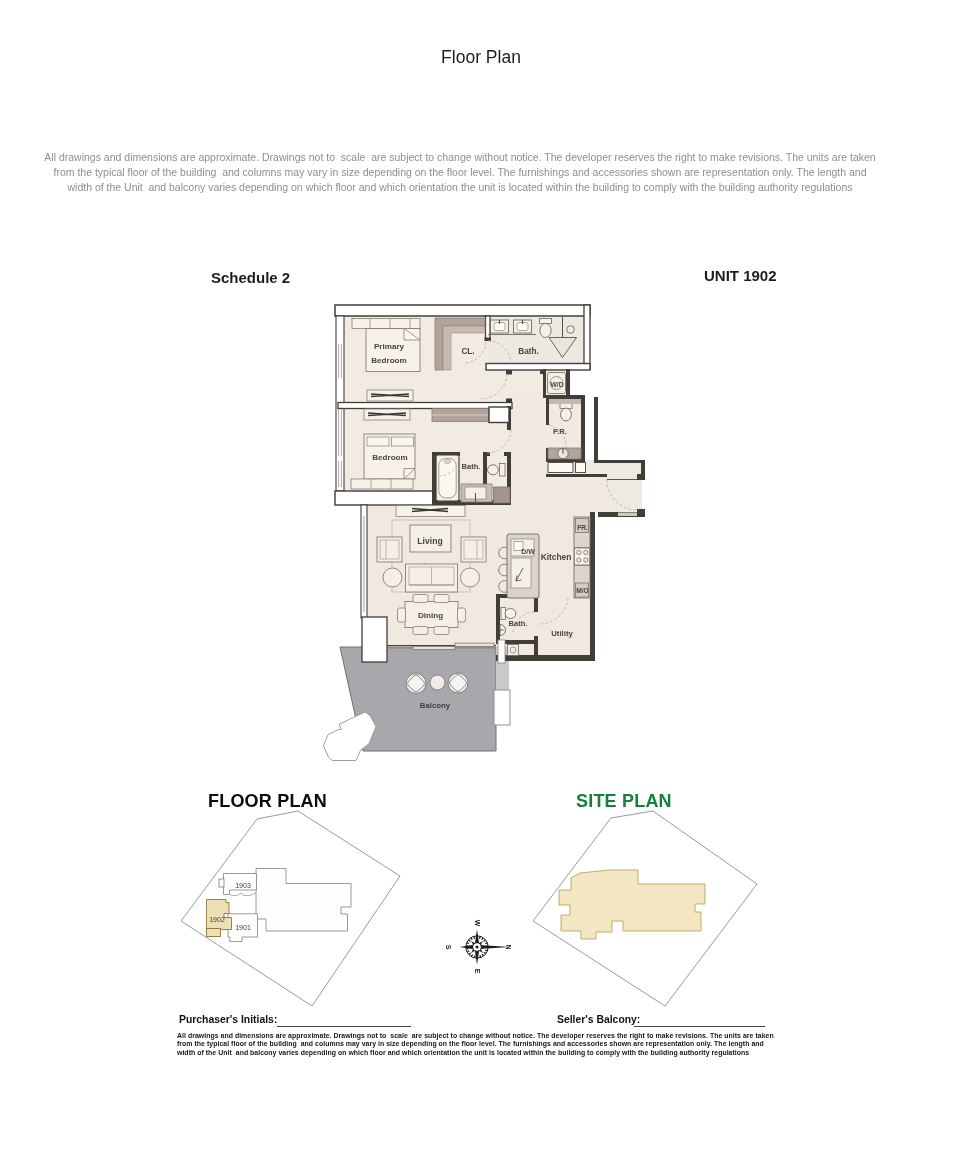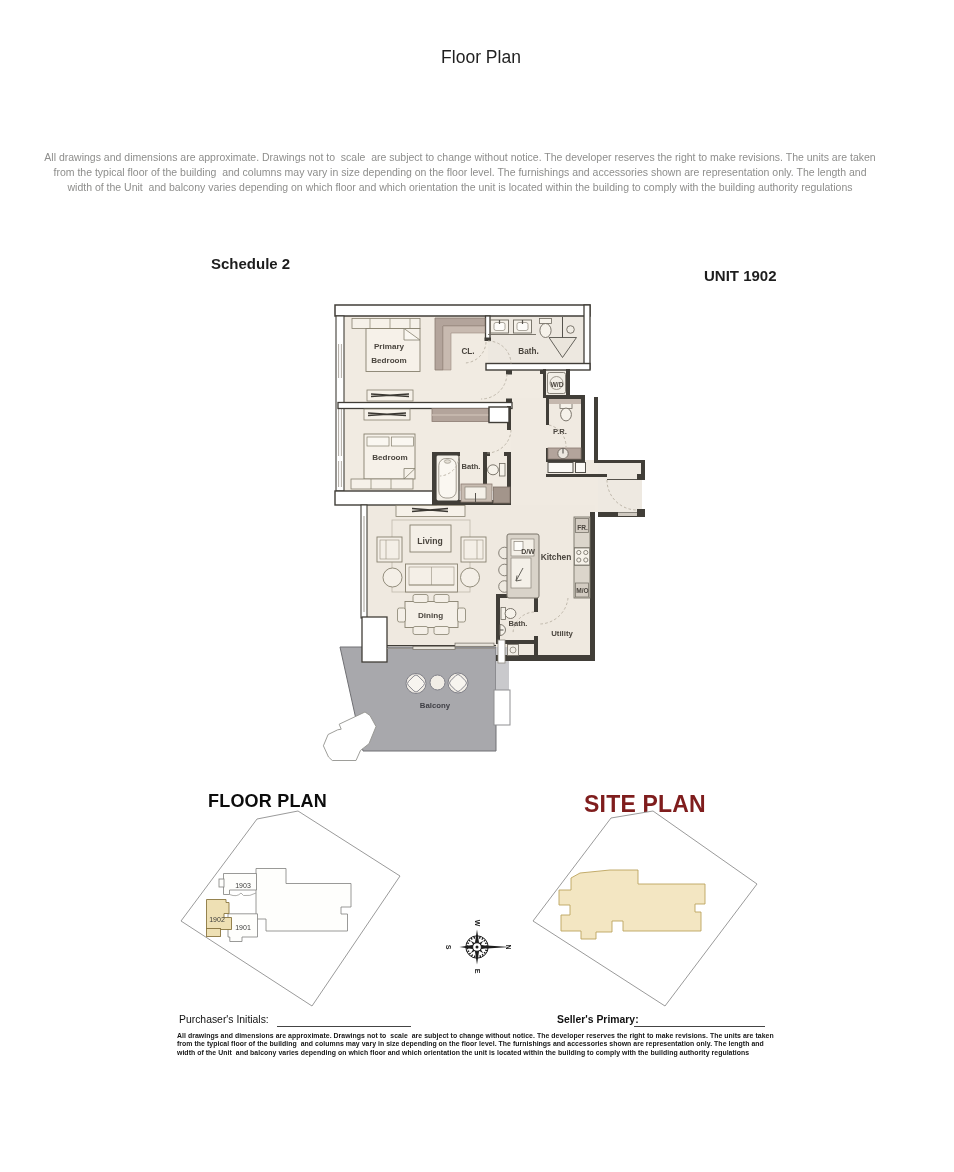--- a/index.html
+++ b/index.html
@@ -7,21 +7,21 @@
   .abs{position:absolute;}
   *{-webkit-font-smoothing:antialiased;}
 </style>
 </head>
 <body>
 
 <div class="abs" style="left:4px;top:47px;width:954px;text-align:center;font-size:17.5px;color:#1f1f1f;">Floor Plan</div>
 
 <div class="abs" style="left:23px;top:150px;width:874px;text-align:center;font-size:10.5px;line-height:15.2px;color:#8e8e8c;">All drawings and dimensions are approximate. Drawings not to&nbsp; scale&nbsp; are subject to change without notice. The developer reserves the right to make revisions. The units are taken<br>from the typical floor of the building&nbsp; and columns may vary in size depending on the floor level. The furnishings and accessories shown are representation only. The length and<br>width of the Unit&nbsp; and balcony varies depending on which floor and which orientation the unit is located within the building to comply with the building authority regulations</div>
 
-<div class="abs" style="left:211px;top:255px;font-size:15px;font-weight:bold;color:#1d1d1d;">Schedule 2</div>
+<div class="abs" style="left:211px;top:269px;font-size:15px;font-weight:bold;color:#1d1d1d;">Schedule 2</div>
 
 <div class="abs" style="left:704px;top:266.5px;font-size:15px;font-weight:bold;color:#1d1d1d;text-align:right;">UNIT 1902</div>
 
 <svg class="abs" style="left:318px;top:298px;" width="340" height="480" viewBox="318 298 340 480" fill="none" xmlns="http://www.w3.org/2000/svg">
 
 <rect x="344" y="316" width="144" height="86" fill="#f1ebe2"></rect>
 
 <rect x="488" y="316" width="96" height="47" fill="#ede8e0"></rect>
 
 <rect x="458" y="363" width="108" height="43" fill="#f1ebe2"></rect>
@@ -371,21 +371,21 @@
 
 <text x="518" y="625.5" font-family="Liberation Sans, sans-serif" font-size="7.6" font-weight="bold" fill="#4a453e" text-anchor="middle">Bath.</text>
 
 <text x="562" y="636" font-family="Liberation Sans, sans-serif" font-size="7.8" font-weight="bold" fill="#4a453e" text-anchor="middle">Utility</text>
 
 <text x="435" y="708" font-family="Liberation Sans, sans-serif" font-size="7.8" font-weight="bold" fill="#3f3f45" text-anchor="middle">Balcony</text>
 </svg>
 
 <div class="abs" style="left:208px;top:791px;font-size:18px;font-weight:bold;letter-spacing:0.2px;color:#0c0c0c;">FLOOR PLAN</div>
 
-<div class="abs" style="left:576px;top:791px;font-size:23px;font-weight:bold;letter-spacing:0.2px;color:#7f1d1d;margin-left:8px;">SITE PLAN</div>
+<div class="abs" style="left:576px;top:791px;font-size:18px;font-weight:bold;letter-spacing:0.2px;color:#15803d;">SITE PLAN</div>
 
 <svg class="abs" style="left:170px;top:805px;" width="610" height="210" viewBox="170 805 610 210" fill="none" xmlns="http://www.w3.org/2000/svg">
 
 <polygon points="257,819 298,811 400,876 312,1006 181,921" fill="#ffffff" stroke="#8f8f8f" stroke-width="0.9"></polygon>
 
 <path d="M256,868.5 H286 V883.5 H351 V907 H341 V914 H347.5 V931 H266 V919 H256 Z" fill="#fefefc" stroke="#80807e" stroke-width="0.8"></path>
 
 <path d="M223.5,873.5 H256.5 V890 H229.5 V894.5 H223.5 Z" fill="#fefefc" stroke="#80807e" stroke-width="0.8"></path>
 <rect x="219" y="879" width="5" height="8" fill="#fefefc" stroke="#80807e" stroke-width="0.8"></rect>
 
@@ -423,21 +423,21 @@
 <text x="477" y="925.5" font-family="Liberation Sans, sans-serif" font-size="7" font-weight="bold" fill="#1c1c1c" text-anchor="middle" transform="rotate(90 477 923)">W</text>
 
 <text x="508" y="949.5" font-family="Liberation Sans, sans-serif" font-size="7" font-weight="bold" fill="#1c1c1c" text-anchor="middle" transform="rotate(90 508 947)">N</text>
 
 <text x="477" y="973.5" font-family="Liberation Sans, sans-serif" font-size="7" font-weight="bold" fill="#1c1c1c" text-anchor="middle" transform="rotate(90 477 971)">E</text>
 
 <text x="448" y="949.5" font-family="Liberation Sans, sans-serif" font-size="7" font-weight="bold" fill="#1c1c1c" text-anchor="middle" transform="rotate(90 448 947)">S</text>
 </g>
 </svg>
 
-<div class="abs" style="left:179px;top:1014px;font-size:10.4px;font-weight:normal;color:#111;text-align:right;">Purchaser's Initials:</div>
+<div class="abs" style="left:179px;top:1014px;font-size:10.4px;font-weight:bold;color:#111;text-align:right;">Purchaser's Initials:</div>
 
 <div class="abs" style="left:277px;top:1026px;width:134px;border-bottom:1.4px solid #444;"></div>
 
-<div class="abs" style="left:557px;top:1014px;font-size:10.4px;font-weight:bold;color:#111;">Seller's Primary:</div>
+<div class="abs" style="left:557px;top:1014px;font-size:10.4px;font-weight:bold;color:#111;">Seller's Balcony:</div>
 
 <div class="abs" style="left:634px;top:1026px;width:131px;border-bottom:1.4px solid #444;"></div>
 
 <div class="abs" style="left:177px;top:1031.5px;font-size:6.9px;line-height:8.9px;letter-spacing:0.05px;font-weight:bold;color:#161616;white-space:nowrap;">All drawings and dimensions are approximate. Drawings not to&nbsp; scale&nbsp; are subject to change without notice. The developer reserves the right to make revisions. The units are taken<br>from the typical floor of the building&nbsp; and columns may vary in size depending on the floor level. The furnishings and accessories shown are representation only. The length and<br>width of the Unit&nbsp; and balcony varies depending on which floor and which orientation the unit is located within the building to comply with the building authority regulations</div>
 
 </body></html>

